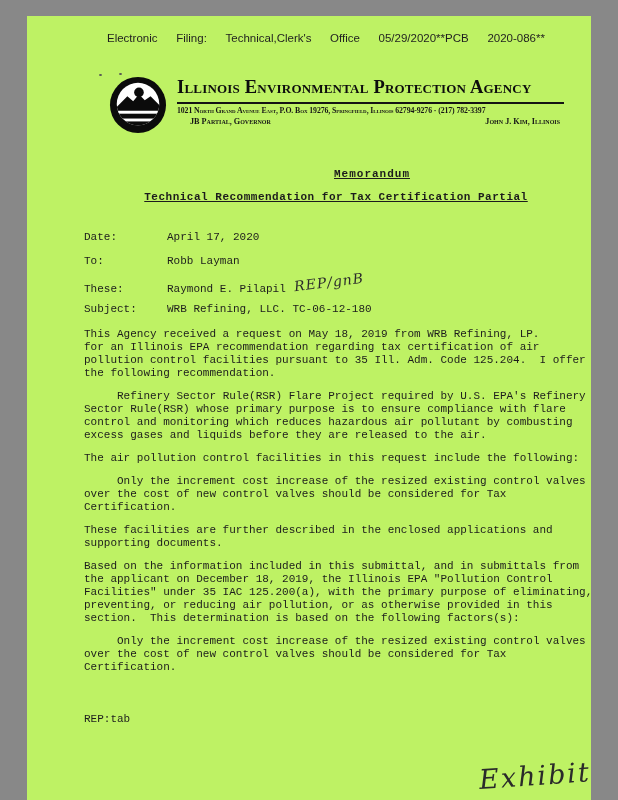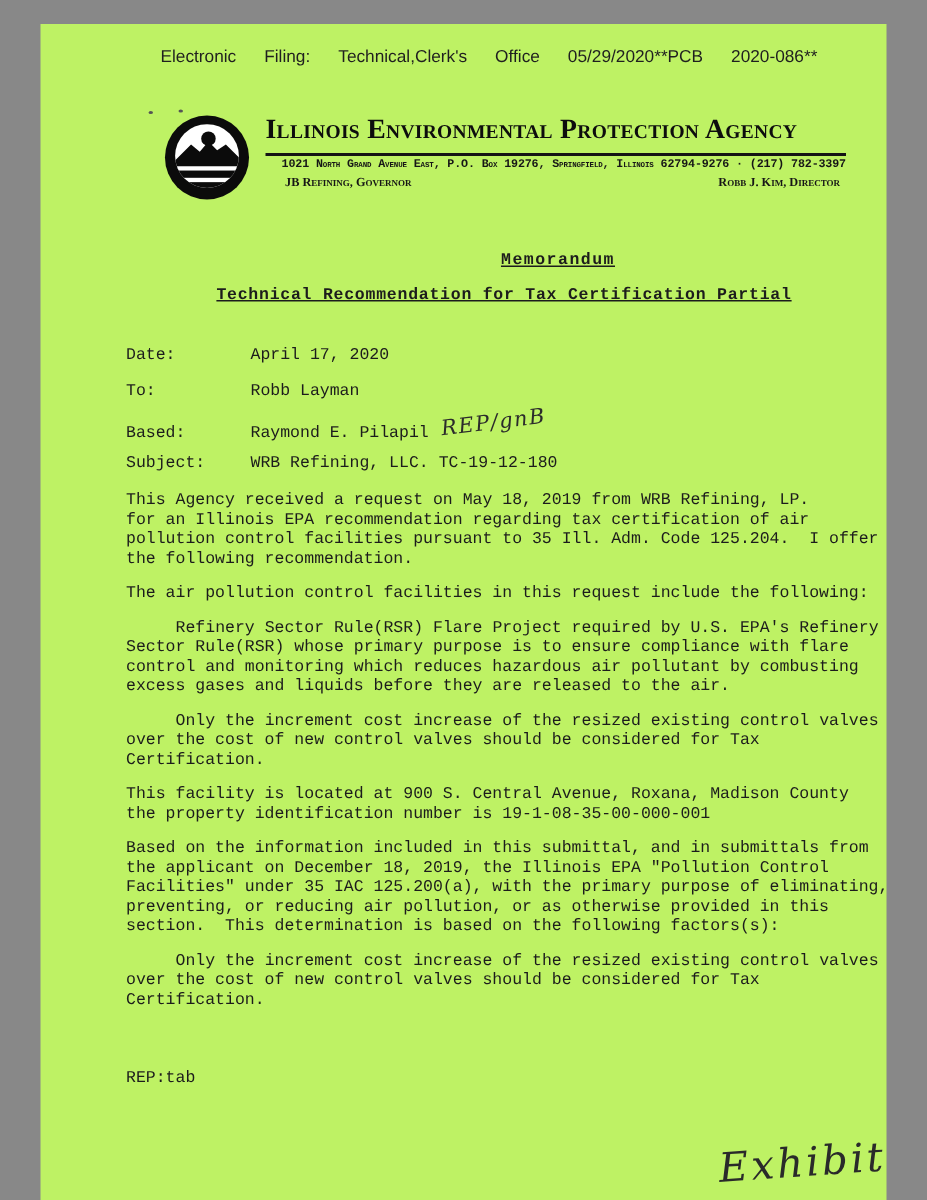--- a/index.html
+++ b/index.html
@@ -19,22 +19,22 @@
   
   .seal { position:absolute; top:60px; left:82px; width:58px; height:58px; }
   .lh-title {
     position:absolute; top:61px; left:150px; width:390px;
     font-family:"Liberation Serif", serif; font-variant:small-caps;
     font-weight:bold; font-size:18.5px; letter-spacing:0.2px;
     white-space:nowrap; color:#0d0d0d;
   }
   .lh-rule { position:absolute; top:86px; left:150px; width:387px; height:2px; background:#141414; }
   .lh-address {
-    position:absolute; top:90px; left:150px; width:387px; text-align:right;
-    font-family:Liberation Mono, monospace; font-variant:small-caps; font-weight:bold;
+    position:absolute; top:90px; left:150px; width:387px; text-align:left;
+    font-family:Liberation Serif, serif; font-variant:small-caps; font-weight:bold;
     font-size:7.8px; letter-spacing:-0.1px; white-space:nowrap; color:#161616;
   }
   .lh-officials {
     position:absolute; top:101px; left:163px; width:370px;
     display:flex; justify-content:space-between;
     font-family:"Liberation Serif", serif; font-variant:small-caps; font-weight:bold;
     font-size:8.2px; color:#161616;
   }
 
   
@@ -104,57 +104,57 @@
       <circle cx="31" cy="17" r="5" fill="#0b0b0b"></circle>
       <path d="M6 34 L19 21 L25 26 L31 19 L37 25 L43 21 L54 32 L54 36 L6 36 Z" fill="#0b0b0b"></path>
       <rect x="6" y="39" width="48" height="5" fill="#0b0b0b"></rect>
       <rect x="6" y="47" width="48" height="4" fill="#0b0b0b"></rect>
     </g>
   </svg>
   <div class="lh-title">Illinois Environmental Protection Agency</div>
   <div class="lh-rule"></div>
   <div class="lh-address">1021 North Grand Avenue East, P.O. Box 19276, Springfield, Illinois 62794-9276 · (217) 782-3397</div>
   <div class="lh-officials">
-    <span>JB Refining, Governor</span>
-    <span>Robb J. Kim, Director</span>
+    <span>JB Partial, Governor</span>
+    <span>John J. Kim, Illinois</span>
   </div>
 
   <div class="memo-title">Memorandum</div>
   <div class="memo-subtitle">Technical Recommendation for Tax Certification Partial</div>
 
   <div class="fields">
     <div class="field-row">
       <span class="field-label">Date:</span><span>April 17, 2020</span>
     </div>
     <div class="field-row">
       <span class="field-label">To:</span><span>Robb Layman</span>
     </div>
     <div class="field-row">
-      <span class="field-label">Based:</span><span>Raymond E. Pilapil</span><span class="hand-initials">REP/gnB</span>
+      <span class="field-label">These:</span><span>Raymond E. Pilapil</span><span class="hand-initials">REP/gnB</span>
     </div>
     <div class="field-row">
-      <span class="field-label">Subject:</span><span>WRB Refining, LLC.  TC-19-12-180</span>
+      <span class="field-label">Subject:</span><span>WRB Refining, LLC.  TC-06-12-180</span>
     </div>
   </div>
 
   <div class="memo-body">
     <p>This Agency received a request on May 18, 2019 from WRB Refining, LP.
 for an Illinois EPA recommendation regarding tax certification of air
 pollution control facilities pursuant to 35 Ill. Adm. Code 125.204.  I offer
 the following recommendation.</p>
-    <p>The air pollution control facilities in this request include the following:</p>
     <p>     Refinery Sector Rule(RSR) Flare Project required by U.S. EPA's Refinery
 Sector Rule(RSR) whose primary purpose is to ensure compliance with flare
 control and monitoring which reduces hazardous air pollutant by combusting
 excess gases and liquids before they are released to the air.</p>
+    <p>The air pollution control facilities in this request include the following:</p>
     <p>     Only the increment cost increase of the resized existing control valves
 over the cost of new control valves should be considered for Tax
 Certification.</p>
-    <p>This facility is located at 900 S. Central Avenue, Roxana, Madison County
-the property identification number is 19-1-08-35-00-000-001</p>
+    <p>These facilities are further described in the enclosed applications and
+supporting documents.</p>
     <p>Based on the information included in this submittal, and in submittals from
 the applicant on December 18, 2019, the Illinois EPA "Pollution Control
 Facilities" under 35 IAC 125.200(a), with the primary purpose of eliminating,
 preventing, or reducing air pollution, or as otherwise provided in this
 section.  This determination is based on the following factors(s):</p>
     <p>     Only the increment cost increase of the resized existing control valves
 over the cost of new control valves should be considered for Tax
 Certification.</p>
   </div>
 

